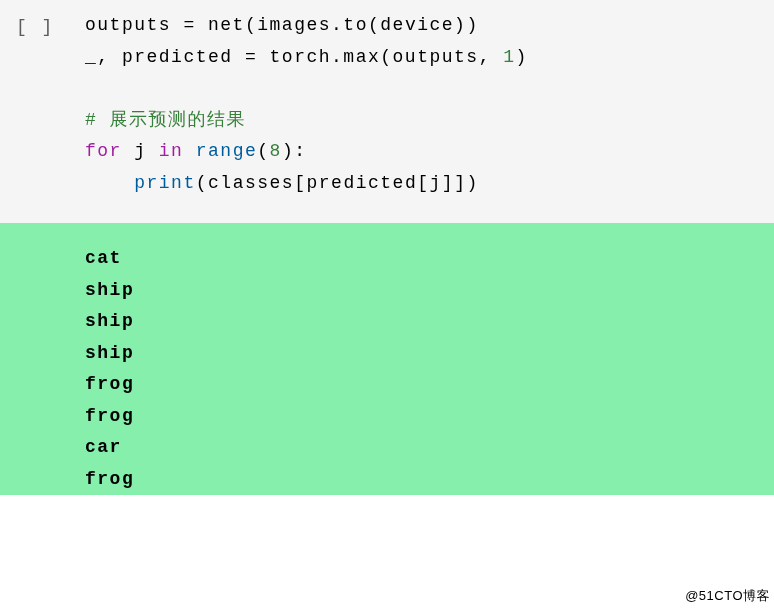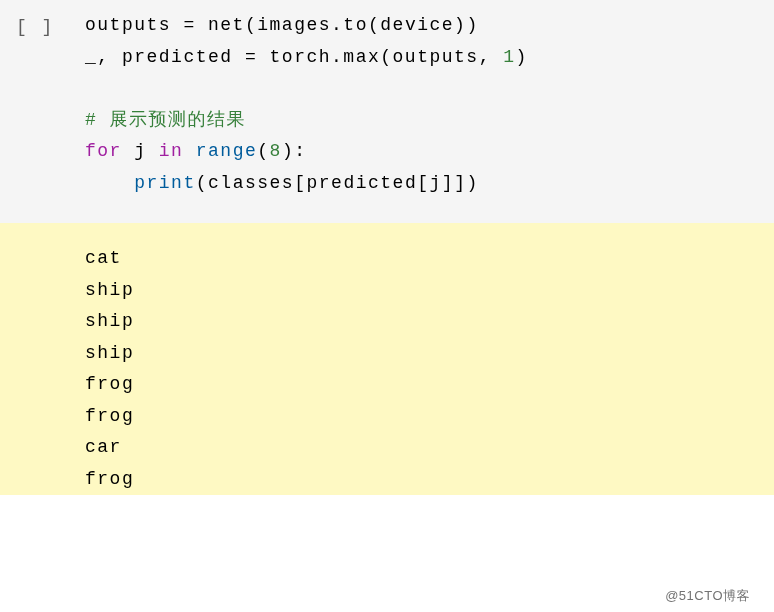--- a/index.html
+++ b/index.html
@@ -33,22 +33,23 @@
     .code-area {
       flex: 1;
       font-family: Menlo, Consolas, "Courier New", monospace;
       font-size: 18px;
       letter-spacing: 1.5px;
       white-space: pre;
       padding-right: 20px;
     }
     .output-cell {
       display: flex;
-      background: #fef9c3;
+      background: #86efac;
       padding-top: 20px;
+      font-weight: bold;
     }
     .output-gutter {
       width: 85px;
       min-width: 85px;
     }
     .output-area {
       flex: 1;
       font-family: Menlo, Consolas, "Courier New", monospace;
       font-size: 18px;
       line-height: 1.75;
@@ -58,22 +59,22 @@
     }
     .tok-default { color: #000000; }
     .tok-paren { color: #000000; }
     .tok-number { color: #37803b; }
     .tok-comment { color: #37803b; }
     .tok-keyword { color: #a020a0; }
     .tok-builtin { color: #005c9c; }
     .watermark {
       position: absolute;
       bottom: 4px;
-      right: 24px;
-      color: #737373;
+      right: 4px;
+      color: #000000;
       font-size: 13px;
       letter-spacing: 0.5px;
       font-family: "Microsoft YaHei", sans-serif;
     }
   </style>
 </head>
 <body>
 
 <div class="code-cell">
   <div class="cell-gutter">[ ]</div>

